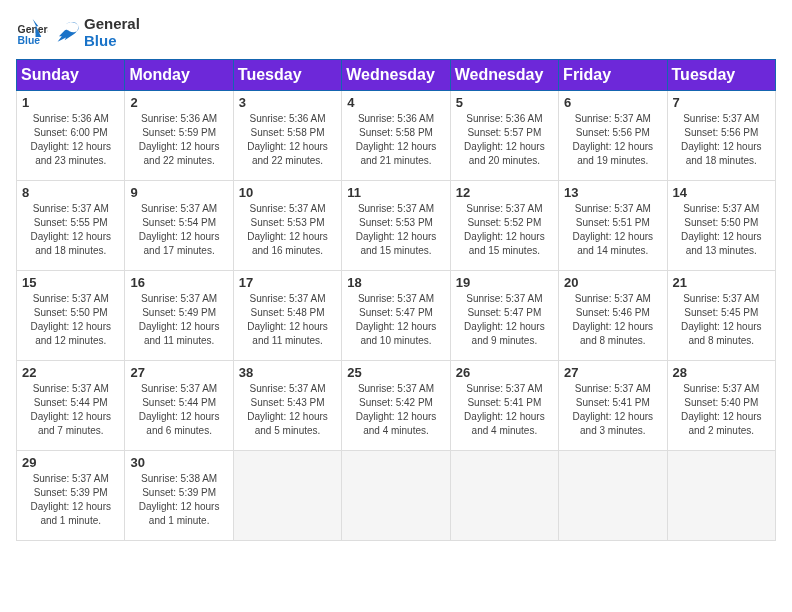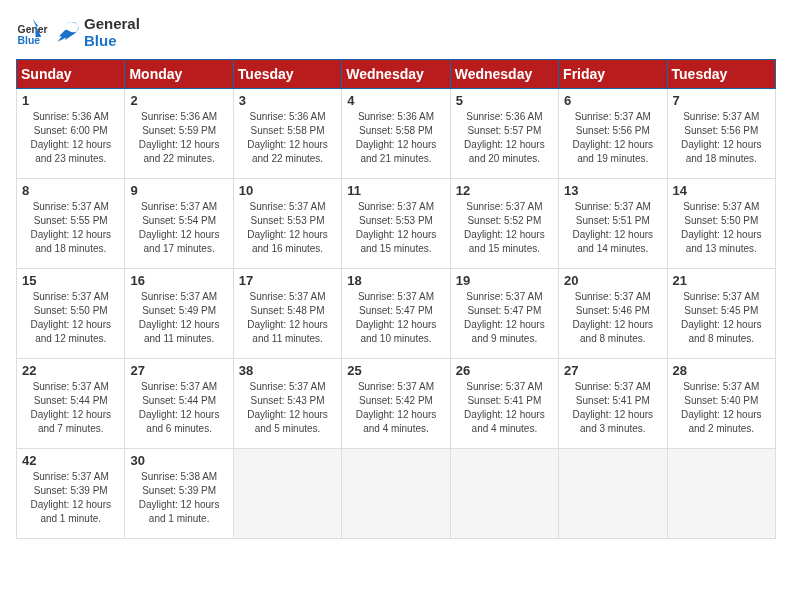--- a/index.html
+++ b/index.html
@@ -35,23 +35,23 @@
     .subtitle {
       font-size: 14px;
       color: #555;
     }
     .calendar {
       width: 100%;
       border-collapse: collapse;
       border: 1px solid #ccc;
     }
     .calendar th {
-      background: #b91c1c;
+      background: #6d28d9;
       color: #fff;
-      font-size: 14px;
+      font-size: 16px;
       font-weight: bold;
       padding: 6px 4px;
       text-align: left;
       border: 1px solid #1565b0;
     }
     .calendar td {
       vertical-align: top;
       border: 1px solid #ddd;
       padding: 4px 5px;
       font-size: 10.5px;
@@ -317,21 +317,21 @@
         <td>
           <span class="day-num">28</span>
           <div class="day-info" style="white-space: pre-line;">Sunrise: 5:37 AM
 Sunset: 5:40 PM
 Daylight: 12 hours
 and 2 minutes.</div>
         </td>
       </tr>
       <tr class="week-row">
         <td>
-          <span class="day-num">42</span>
+          <span class="day-num">29</span>
           <div class="day-info" style="white-space: pre-line;">Sunrise: 5:37 AM
 Sunset: 5:39 PM
 Daylight: 12 hours
 and 1 minute.</div>
         </td>
         <td>
           <span class="day-num">30</span>
           <div class="day-info" style="white-space: pre-line;">Sunrise: 5:38 AM
 Sunset: 5:39 PM
 Daylight: 12 hours

